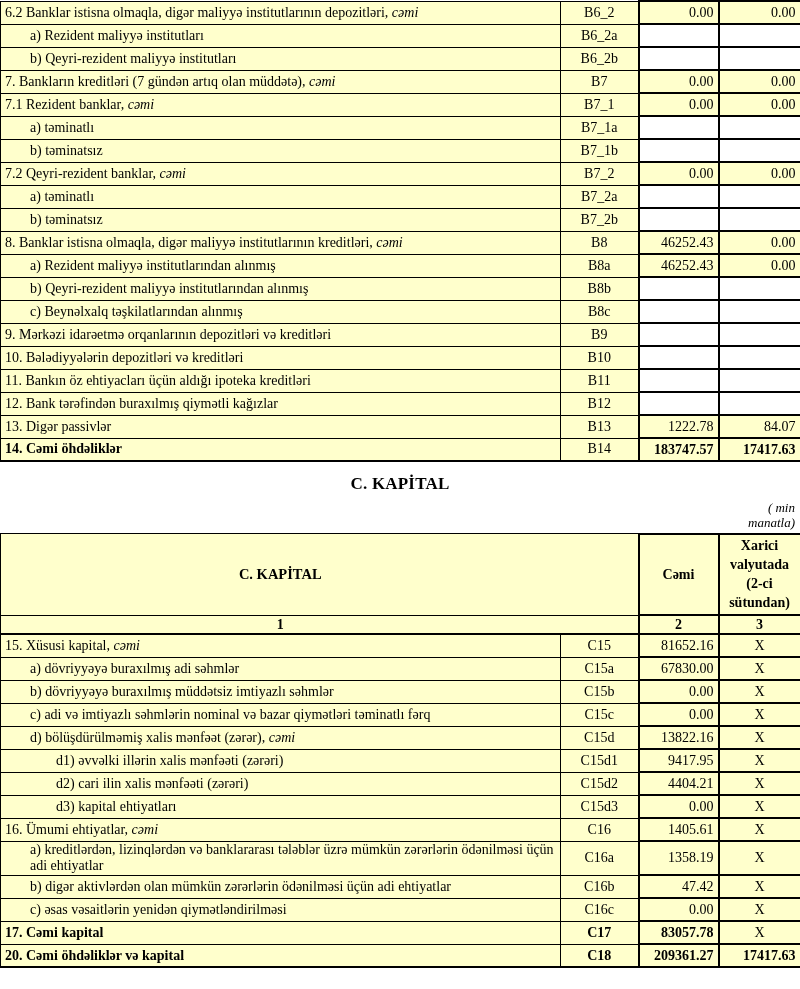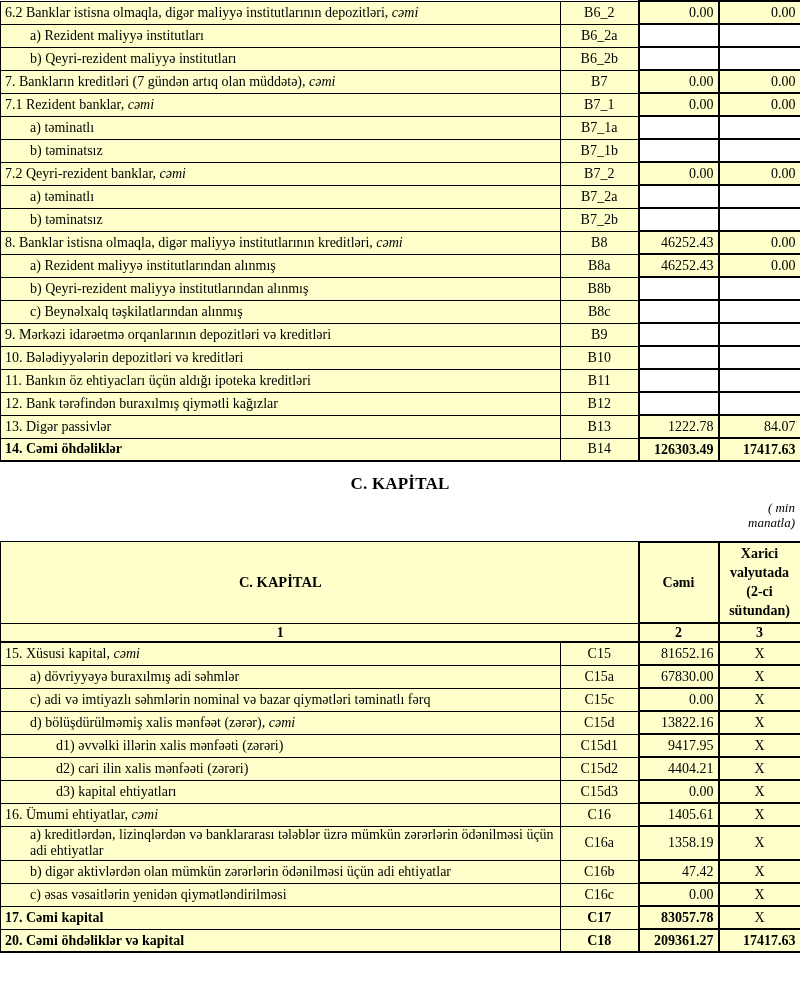--- a/index.html
+++ b/index.html
@@ -34,21 +34,21 @@
   em{font-style:italic;}
   tr:last-child td{border-bottom-width:2px;}
 
   
   .c-title{
     font-size:17px;font-weight:bold;text-align:center;
     margin:12px 0 0 0;letter-spacing:.2px;
   }
   .unit-note{
     font-size:13px;font-style:italic;text-align:right;
-    padding-right:5px;line-height:1.15;margin:7px 0 10px 0;
+    padding-right:5px;line-height:1.15;margin:7px 0 2px 0;
   }
 
   
   th{background:var(--cream);font-weight:bold;}
   tr.hdr{height:76px;}
   th.desc-hdr{text-align:center;padding-right:82px;font-size:14.5px;}
   th.val-hdr{border-width:2px;font-size:14px;text-align:center;}
   th.x-hdr{border-width:2px;font-size:14px;text-align:center;line-height:1.35;padding:2px 3px;}
   tr.numrow{height:19px;}
   tr.numrow th{font-size:14px;text-align:center;border-bottom-width:2px;}
@@ -178,21 +178,21 @@
         </tr>
         <tr>
           <td class="desc indent0">13. Digər passivlər</td>
           <td class="code">B13</td>
           <td class="val">1222.78</td>
           <td class="val">84.07</td>
         </tr>
         <tr>
           <td class="desc indent0 b">14. Cəmi öhdəliklər</td>
           <td class="code">B14</td>
-          <td class="val b">126303.49</td>
+          <td class="val b">183747.57</td>
           <td class="val b">17417.63</td>
         </tr>
       </tbody>
   </table>
 
   <div class="c-title">C. KAPİTAL</div>
 
   <div class="unit-note">
     <div>( min</div>
     <div>manatla)</div>
@@ -224,20 +224,26 @@
           <td class="val">81652.16</td>
           <td class="xcol">X</td>
         </tr>
         <tr>
           <td class="desc indent1">a) dövriyyəyə buraxılmış adi səhmlər</td>
           <td class="code">C15a</td>
           <td class="val">67830.00</td>
           <td class="xcol">X</td>
         </tr>
         <tr>
+          <td class="desc indent1">b) dövriyyəyə buraxılmış müddətsiz imtiyazlı səhmlər</td>
+          <td class="code">C15b</td>
+          <td class="val">0.00</td>
+          <td class="xcol">X</td>
+        </tr>
+        <tr>
           <td class="desc indent1">c) adi və imtiyazlı səhmlərin nominal və bazar qiymətləri təminatlı fərq</td>
           <td class="code">C15c</td>
           <td class="val">0.00</td>
           <td class="xcol">X</td>
         </tr>
         <tr>
           <td class="desc indent1">d) bölüşdürülməmiş xalis mənfəət (zərər), <em>cəmi</em></td>
           <td class="code">C15d</td>
           <td class="val">13822.16</td>
           <td class="xcol">X</td>

